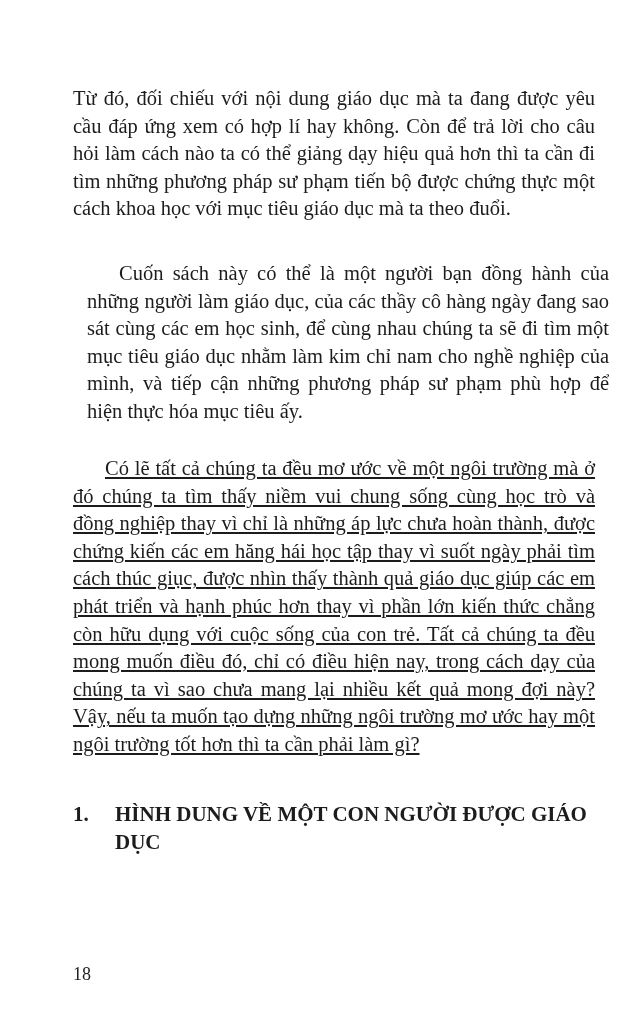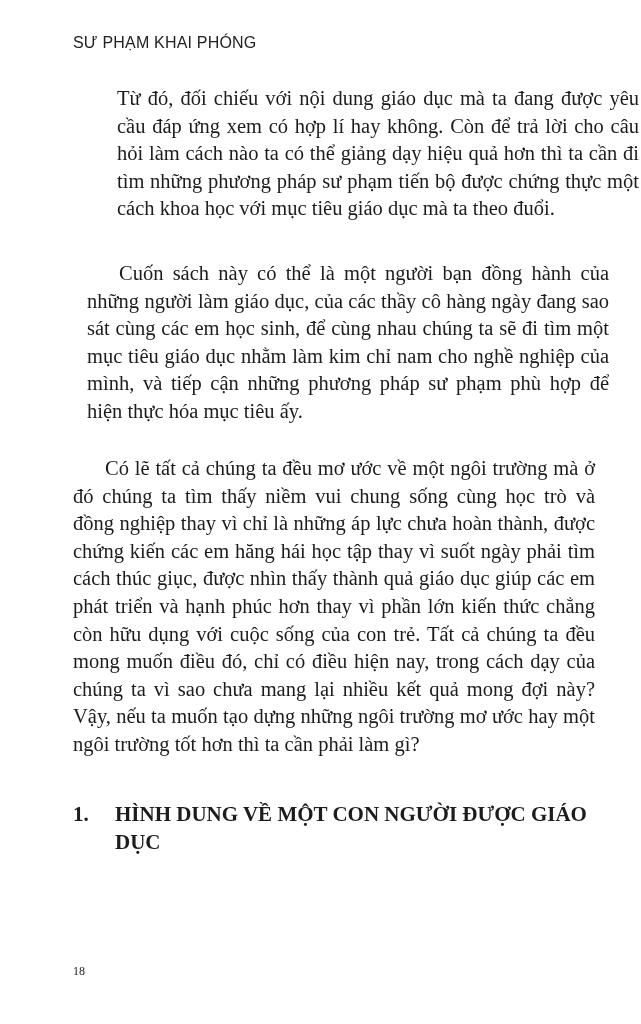--- a/index.html
+++ b/index.html
@@ -38,23 +38,23 @@
       line-height: 27.6px;
       text-align: justify;
       text-align-last: left;
     }
     .para {
       margin: 0;
     }
     .para.indent {
       text-indent: 32px;
     }
-    .p1 { top: 85px; margin-left: 44px; }
+    .p1 { top: 85px; }
     .p2 { top: 260px; margin-left: 14px; }
-    .p3 { top: 455px; }
+    .p3 { top: 455px; text-decoration: underline; }
     .section-heading {
       position: absolute;
       left: 73px;
       top: 800px;
       width: 522px;
       font-family: "Liberation Serif", "DejaVu Serif", serif;
       font-weight: bold;
       font-size: 21px;
       line-height: 28px;
       display: flex;
@@ -64,30 +64,29 @@
       flex: 0 0 42px;
     }
     .section-title {
       flex: 1;
     }
     .p4 { top: 878px; }
     .page-number {
       position: absolute;
       left: 73px;
       top: 964px;
-      font-size: 12px;
+      font-size: 18px;
       color: #222;
     }
   </style>
 </head>
 <body>
 
 <div class="page">
 
-  <div class="running-header">SƯ PHẠM KHAI PHÓNG</div>
 
   <div class="body-text p1">
     <p class="para">Từ đó, đối chiếu với nội dung giáo dục mà ta đang được yêu cầu đáp ứng xem có hợp lí hay không. Còn để trả lời cho câu hỏi làm cách nào ta có thể giảng dạy hiệu quả hơn thì ta cần đi tìm những phương pháp sư phạm tiến bộ được chứng thực một cách khoa học với mục tiêu giáo dục mà ta theo đuổi.</p>
   </div>
 
   <div class="body-text p2">
     <p class="para indent">Cuốn sách này có thể là một người bạn đồng hành của những người làm giáo dục, của các thầy cô hàng ngày đang sao sát cùng các em học sinh, để cùng nhau chúng ta sẽ đi tìm một mục tiêu giáo dục nhằm làm kim chỉ nam cho nghề nghiệp của mình, và tiếp cận những phương pháp sư phạm phù hợp để hiện thực hóa mục tiêu ấy.</p>
   </div>
 
   <div class="body-text p3">

